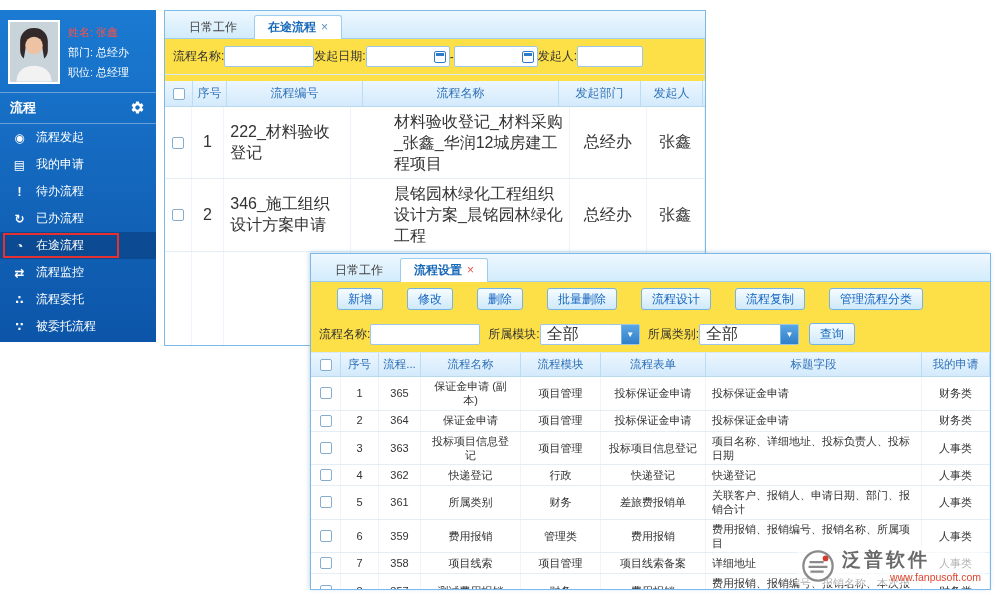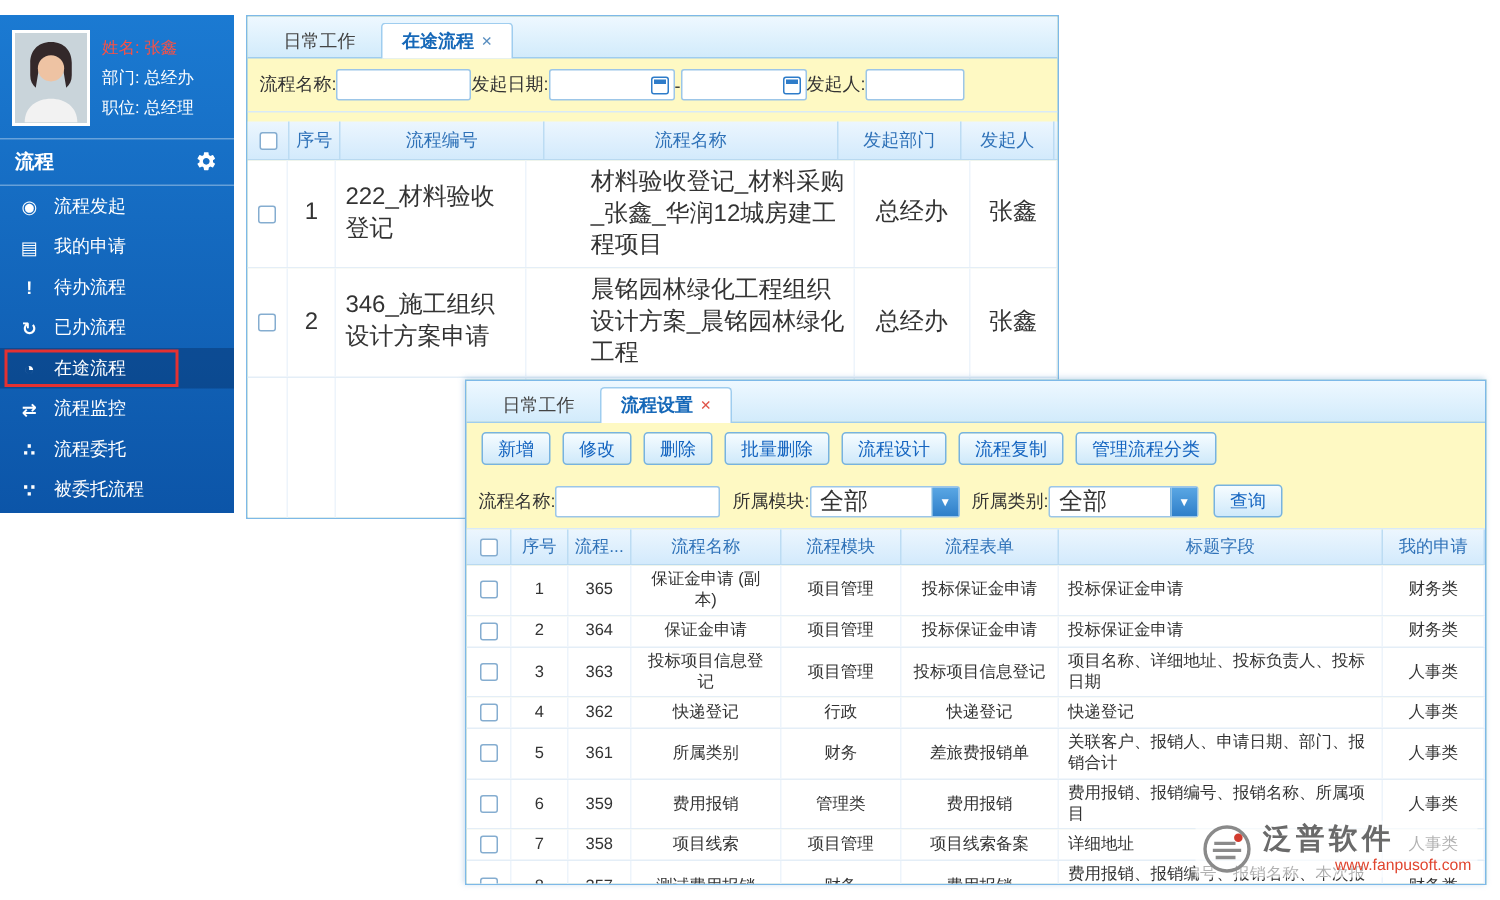--- a/index.html
+++ b/index.html
@@ -18,21 +18,21 @@
     font-size:13px; font-weight:bold; border-bottom:1px solid rgba(255,255,255,.35); }
   .gear { width:16px; height:16px; display:inline-flex; cursor:pointer; }
   .menu-item { display:flex; align-items:center; gap:9px; height:27px; padding-left:12px;
     font-size:12px; cursor:pointer; position:relative; }
   .menu-item .mi { width:15px; text-align:center; font-size:12px; font-weight:bold; color:#fff; flex:none; }
   .menu-item.active { background:rgba(4,30,75,.32); }
   .menu-item.active::after { content:''; position:absolute; left:3px; top:1px; bottom:1px; width:112px;
     border:2px solid #e53131; pointer-events:none; }
 
   
-  .win { position:absolute; background:#fef9c3; border:1px solid #7db9e8; overflow:hidden; }
+  .win { position:absolute; background:#fde047; border:1px solid #7db9e8; overflow:hidden; }
   .win1 { left:164px; top:10px; width:542px; height:336px; }
   .win2 { left:310px; top:253px; width:681px; height:337px; z-index:5; box-shadow:-1px -1px 4px rgba(90,150,200,.35); }
 
   .tabbar { height:28px; background:linear-gradient(#eef8ff,#d2ebfb); border-bottom:1px solid #9fcdef;
     display:flex; align-items:flex-end; padding-left:10px; gap:3px; }
   .tab { height:24px; line-height:23px; padding:0 13px; font-size:12px; color:#444;
     border:1px solid transparent; border-bottom:none; position:relative; top:1px; cursor:pointer; white-space:nowrap; }
   .tab.active { background:#fff; border-color:#9fcdef; color:#1668b8; font-weight:bold; border-radius:3px 3px 0 0; }
   .tab .x { margin-left:5px; font-weight:normal; font-size:12px; vertical-align:top; cursor:pointer; }
   .x-blue { color:#5a8fc0; } .x-red { color:#e0554a; }
@@ -44,21 +44,21 @@
   .datebox { width:84px; height:21px; border:1px solid #9cc6e8; border-radius:2px; display:flex;
     align-items:center; justify-content:flex-end; padding:0 3px; background:#fff; cursor:pointer; }
   .cal { width:12px; height:12px; border:1px solid #2e7cc9; border-radius:2px; position:relative; display:inline-block; background:#fff; }
   .cal::before { content:""; position:absolute; left:1px; right:1px; top:1px; height:3px; background:#2e7cc9; }
   .select { display:flex; align-items:center; height:21px; border:1px solid #9cc6e8; border-radius:2px;
     width:100px; background:#fff; cursor:pointer; }
   .select .val { flex:1; padding:0 6px; font-size:16px; color:#333; }
   .select .arrow { width:18px; align-self:stretch; background:linear-gradient(#5aa7e4,#2f7fc9); color:#fff;
     font-size:8px; display:flex; align-items:center; justify-content:center; border-left:1px solid #77b3e0; }
   .btn { height:22px; padding:0 10px; font-size:12px; color:#1565c0; background:linear-gradient(#f6fcff,#cfe9fa);
-    border:1px solid #77b3e0; border-radius:3px; cursor:pointer; font-family:inherit; white-space:nowrap; }
+    border:1px solid #77b3e0; border-radius:3px; cursor:pointer; font-family:inherit; white-space:nowrap;margin-left:16px; }
   .toolbar { display:flex; gap:8px; padding:6px 10px; align-items:center; }
 
   
   .thead { display:flex; background:linear-gradient(#ecf6fe,#d3eafc); border-bottom:1px solid #b9d9f0;
     color:#2f72b8; font-size:12px; }
   .thead .c { display:flex; align-items:center; justify-content:center; padding:4px 3px;
     border-right:1px solid #bcdcf3; text-align:center; }
   .trow { display:flex; border-bottom:1px solid #e4eef7; color:#333; background:#fff; }
   .trow .c { display:flex; align-items:center; padding:4px 6px; border-right:1px solid #edf4fb; line-height:1.3; }
   .cb { width:12px; height:12px; border:1px solid #85add0; border-radius:2px; background:#fff; display:inline-block; margin:0 auto; cursor:pointer; flex:none; }

